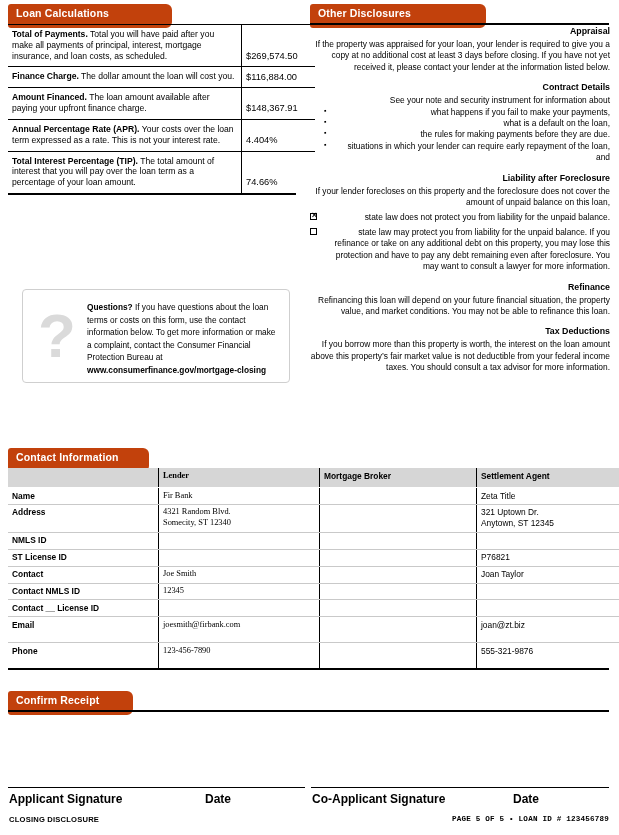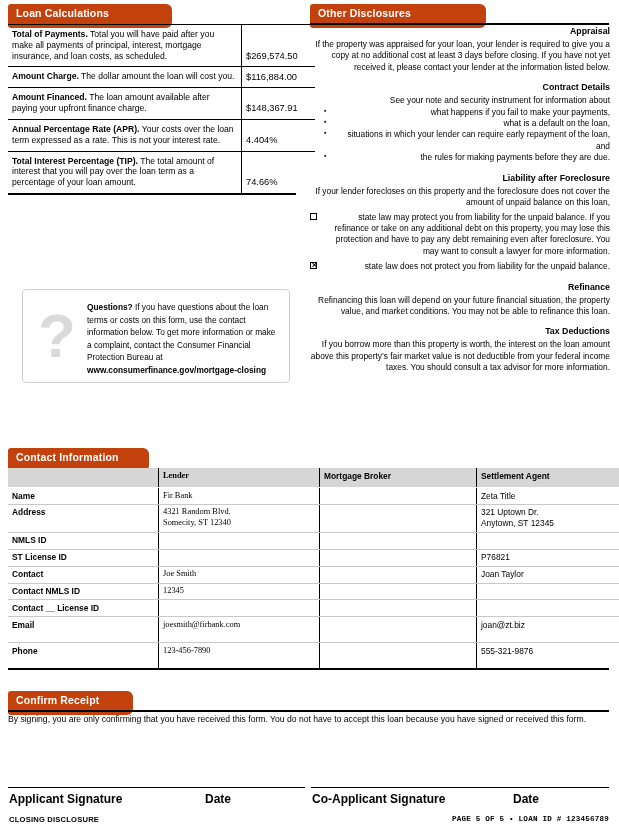--- a/index.html
+++ b/index.html
@@ -257,21 +257,21 @@
   </div>
 
   <div id="loan-calc">
     <table>
       <tbody id="loan-calc-body">
           <tr class="first">
             <td class="lc-desc"><b>Total of Payments.</b> Total you will have paid after you make all payments of principal, interest, mortgage insurance, and loan costs, as scheduled.</td>
             <td class="lc-val">$269,574.50</td>
           </tr>
           <tr>
-            <td class="lc-desc"><b>Amount Charge.</b> The dollar amount the loan will cost you.</td>
+            <td class="lc-desc"><b>Finance Charge.</b> The dollar amount the loan will cost you.</td>
             <td class="lc-val">$116,884.00</td>
           </tr>
           <tr>
             <td class="lc-desc"><b>Amount Financed.</b> The loan amount available after paying your upfront finance charge.</td>
             <td class="lc-val">$148,367.91</td>
           </tr>
           <tr>
             <td class="lc-desc"><b>Annual Percentage Rate (APR).</b> Your costs over the loan term expressed as a rate. This is not your interest rate.</td>
             <td class="lc-val">4.404%</td>
           </tr>
@@ -302,31 +302,31 @@
       <h3>Appraisal</h3>
       <p style="margin-bottom:0">If the property was appraised for your loan, your lender is required to give you a copy at no additional cost at least 3 days before closing. If you have not yet received it, please contact your lender at the information listed below.</p>
     </div>
 
     <div class="blk">
       <h3>Contract Details</h3>
       <p style="margin-bottom:0">See your note and security instrument for information about</p>
       <ul id="contract-bullets">
           <li>what happens if you fail to make your payments,</li>
           <li>what is a default on the loan,</li>
+          <li>the rules for making payments before they are due.</li>
           <li>situations in which your lender can require early repayment of the loan, and</li>
-          <li>the rules for making payments before they are due.</li>
         </ul>
     </div>
 
     <div class="blk">
       <h3>Liability after Foreclosure</h3>
       <p style="margin-bottom:3px">If your lender forecloses on this property and the foreclosure does not cover the amount of unpaid balance on this loan,</p>
       <div id="liability-options">
+          <div class="cb-row"><span class="cbox checked"></span><span>state law does not protect you from liability for the unpaid balance.</span></div>
           <div class="cb-row"><span class="cbox"></span><span>state law may protect you from liability for the unpaid balance. If you refinance or take on any additional debt on this property, you may lose this protection and have to pay any debt remaining even after foreclosure. You may want to consult a lawyer for more information.</span></div>
-          <div class="cb-row"><span class="cbox checked"></span><span>state law does not protect you from liability for the unpaid balance.</span></div>
         </div>
     </div>
 
     <div class="blk">
       <h3>Refinance</h3>
       <p style="margin-bottom:0">Refinancing this loan will depend on your future financial situation, the property value, and market conditions. You may not be able to refinance this loan.</p>
     </div>
 
     <div class="blk">
       <h3>Tax Deductions</h3>
@@ -407,21 +407,20 @@
         </tbody>
     </table>
   </div>
   <div id="contact-bottom" style="top: 668px;"></div>
 
   <div class="bar" style="left:8px; top:691px; width:125px;">
     <span>Confirm Receipt</span>
   </div>
   <div class="rule" style="left:8px; top:710px; width:601px; height:1.6px;"></div>
 
-  <div id="confirm-text">By signing, you are only confirming that you have received this form. You do not have to accept this loan because you have signed or received this form.</div>
 
   <div class="sig-line" style="left:8px;   top:787px; width:297px;"></div>
   <div class="sig-line" style="left:311px; top:787px; width:298px;"></div>
 
   <div class="sig-lbl" style="left:9px;   top:792px;">Applicant Signature</div>
   <div class="sig-lbl" style="left:205px; top:792px;">Date</div>
   <div class="sig-lbl" style="left:312px; top:792px;">Co-Applicant Signature</div>
   <div class="sig-lbl" style="left:513px; top:792px;">Date</div>
 
   <div class="foot" style="left:9px; top:815px;">CLOSING DISCLOSURE</div>

